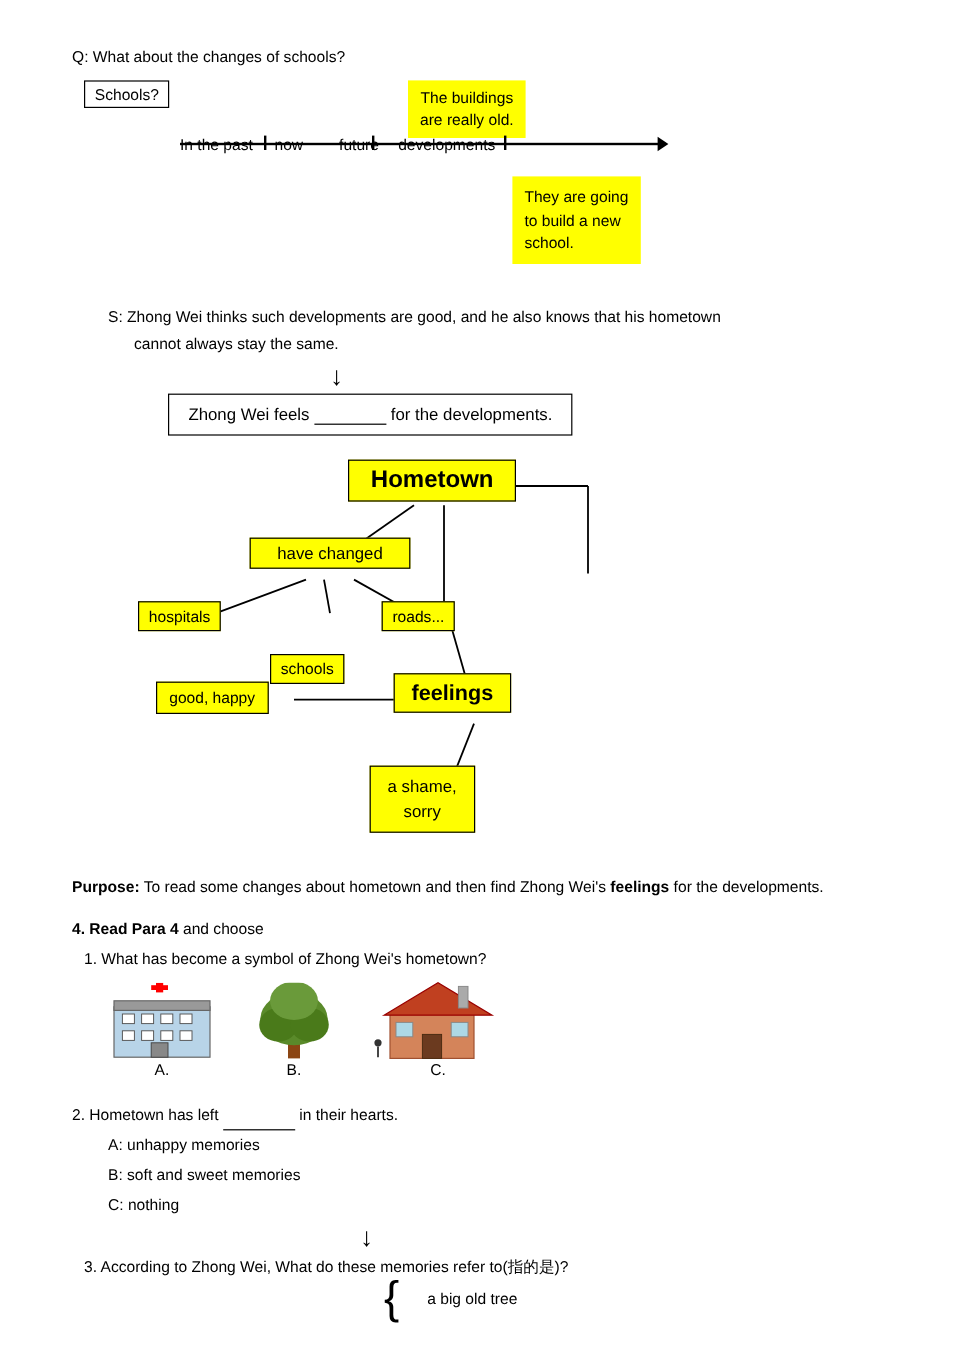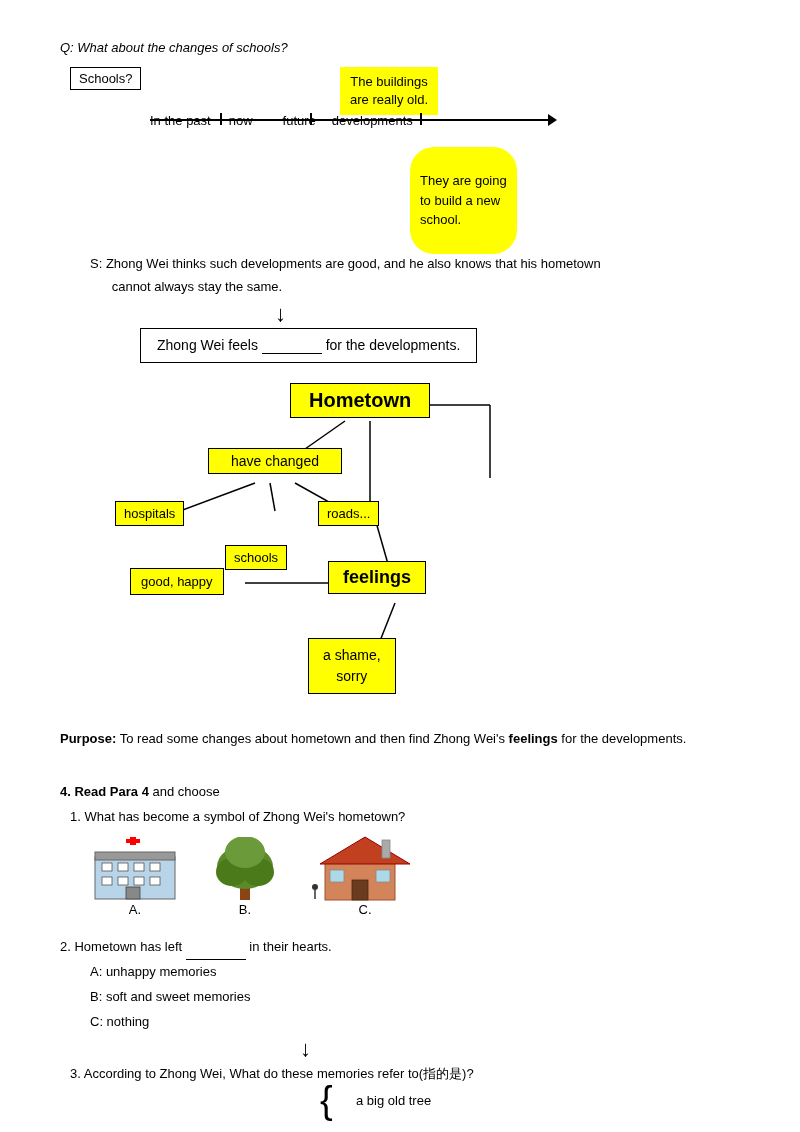--- a/index.html
+++ b/index.html
@@ -9,21 +9,20 @@
       font-size: 14px;
       color: #000;
       width: 800px;
       min-height: 1132px;
       padding: 40px 60px;
     }
 
     .question-label {
       font-size: 13px;
       margin-bottom: 12px;
-      font-style: italic;
     }
   </style>
 </head>
 <body>
 
 
 
 
 <p class="question-label">Q: What about the changes of schools?</p>
 
@@ -47,21 +46,21 @@
 
   <div style="position:absolute; top:52px; left:90px; width:400px; height:2px; background:#000;"></div>
 
   <div style="position:absolute; top:47px; left:488px; border-top:6px solid transparent; border-bottom:6px solid transparent; border-left:9px solid #000;"></div>
 
   <div style="position:absolute; top:46px; left:160px; width:2px; height:12px; background:#000;"></div>
   <div style="position:absolute; top:46px; left:250px; width:2px; height:12px; background:#000;"></div>
   <div style="position:absolute; top:46px; left:360px; width:2px; height:12px; background:#000;"></div>
 
 
-  <div style="position:absolute; left:350px; top:80px; background:#ffff00; padding:24px 10px; font-size:13px; line-height:1.5; max-width:170px;border-radius:24px;">
+  <div style="position:absolute; left:367px; top:80px; background:#ffff00; padding:7px 10px; font-size:13px; line-height:1.5; max-width:170px;">
     They are going<br>to build a new<br>school.
   </div>
 </div>
 
 
 <div style="margin: 8px 0 4px 30px; font-size:13px; line-height:1.8;">
   <p>S: Zhong Wei thinks such developments are good, and he also knows that his hometown<br>&nbsp;&nbsp;&nbsp;&nbsp;&nbsp;&nbsp;cannot always stay the same.</p>
 </div>
 
 
@@ -110,21 +109,21 @@
 
   <div style="position:absolute; left:268px; top:178px; border:1.5px solid #000; background:#ffff00; padding:5px 14px; font-size:18px; font-weight:bold;">feelings</div>
 
   <div style="position:absolute; left:70px; top:185px; border:1.5px solid #000; background:#ffff00; padding:5px 10px; font-size:13px;">good, happy</div>
 
   <div style="position:absolute; left:248px; top:255px; border:1.5px solid #000; background:#ffff00; padding:6px 14px; font-size:14px; text-align:center; line-height:1.5;">a shame,<br>sorry</div>
 
 </div>
 
 
-<p style="font-size:13px; line-height:1.7; margin-bottom:18px;">
+<p style="font-size:13px; line-height:1.7; ">
   <span style="font-weight:bold;">Purpose:</span><span> To read some changes about hometown and then find Zhong Wei's </span><span style="font-weight:bold;">feelings</span><span> for the developments.</span>
 </p>
 
 <hr style="border:none; border-top:0px; margin:0 0 12px;">
 
 
 <p style="font-size:13px; line-height:1.9; margin-bottom:4px;">
   <span style="font-weight:bold;">4. Read Para 4</span><span> and choose</span>
 </p>
 

